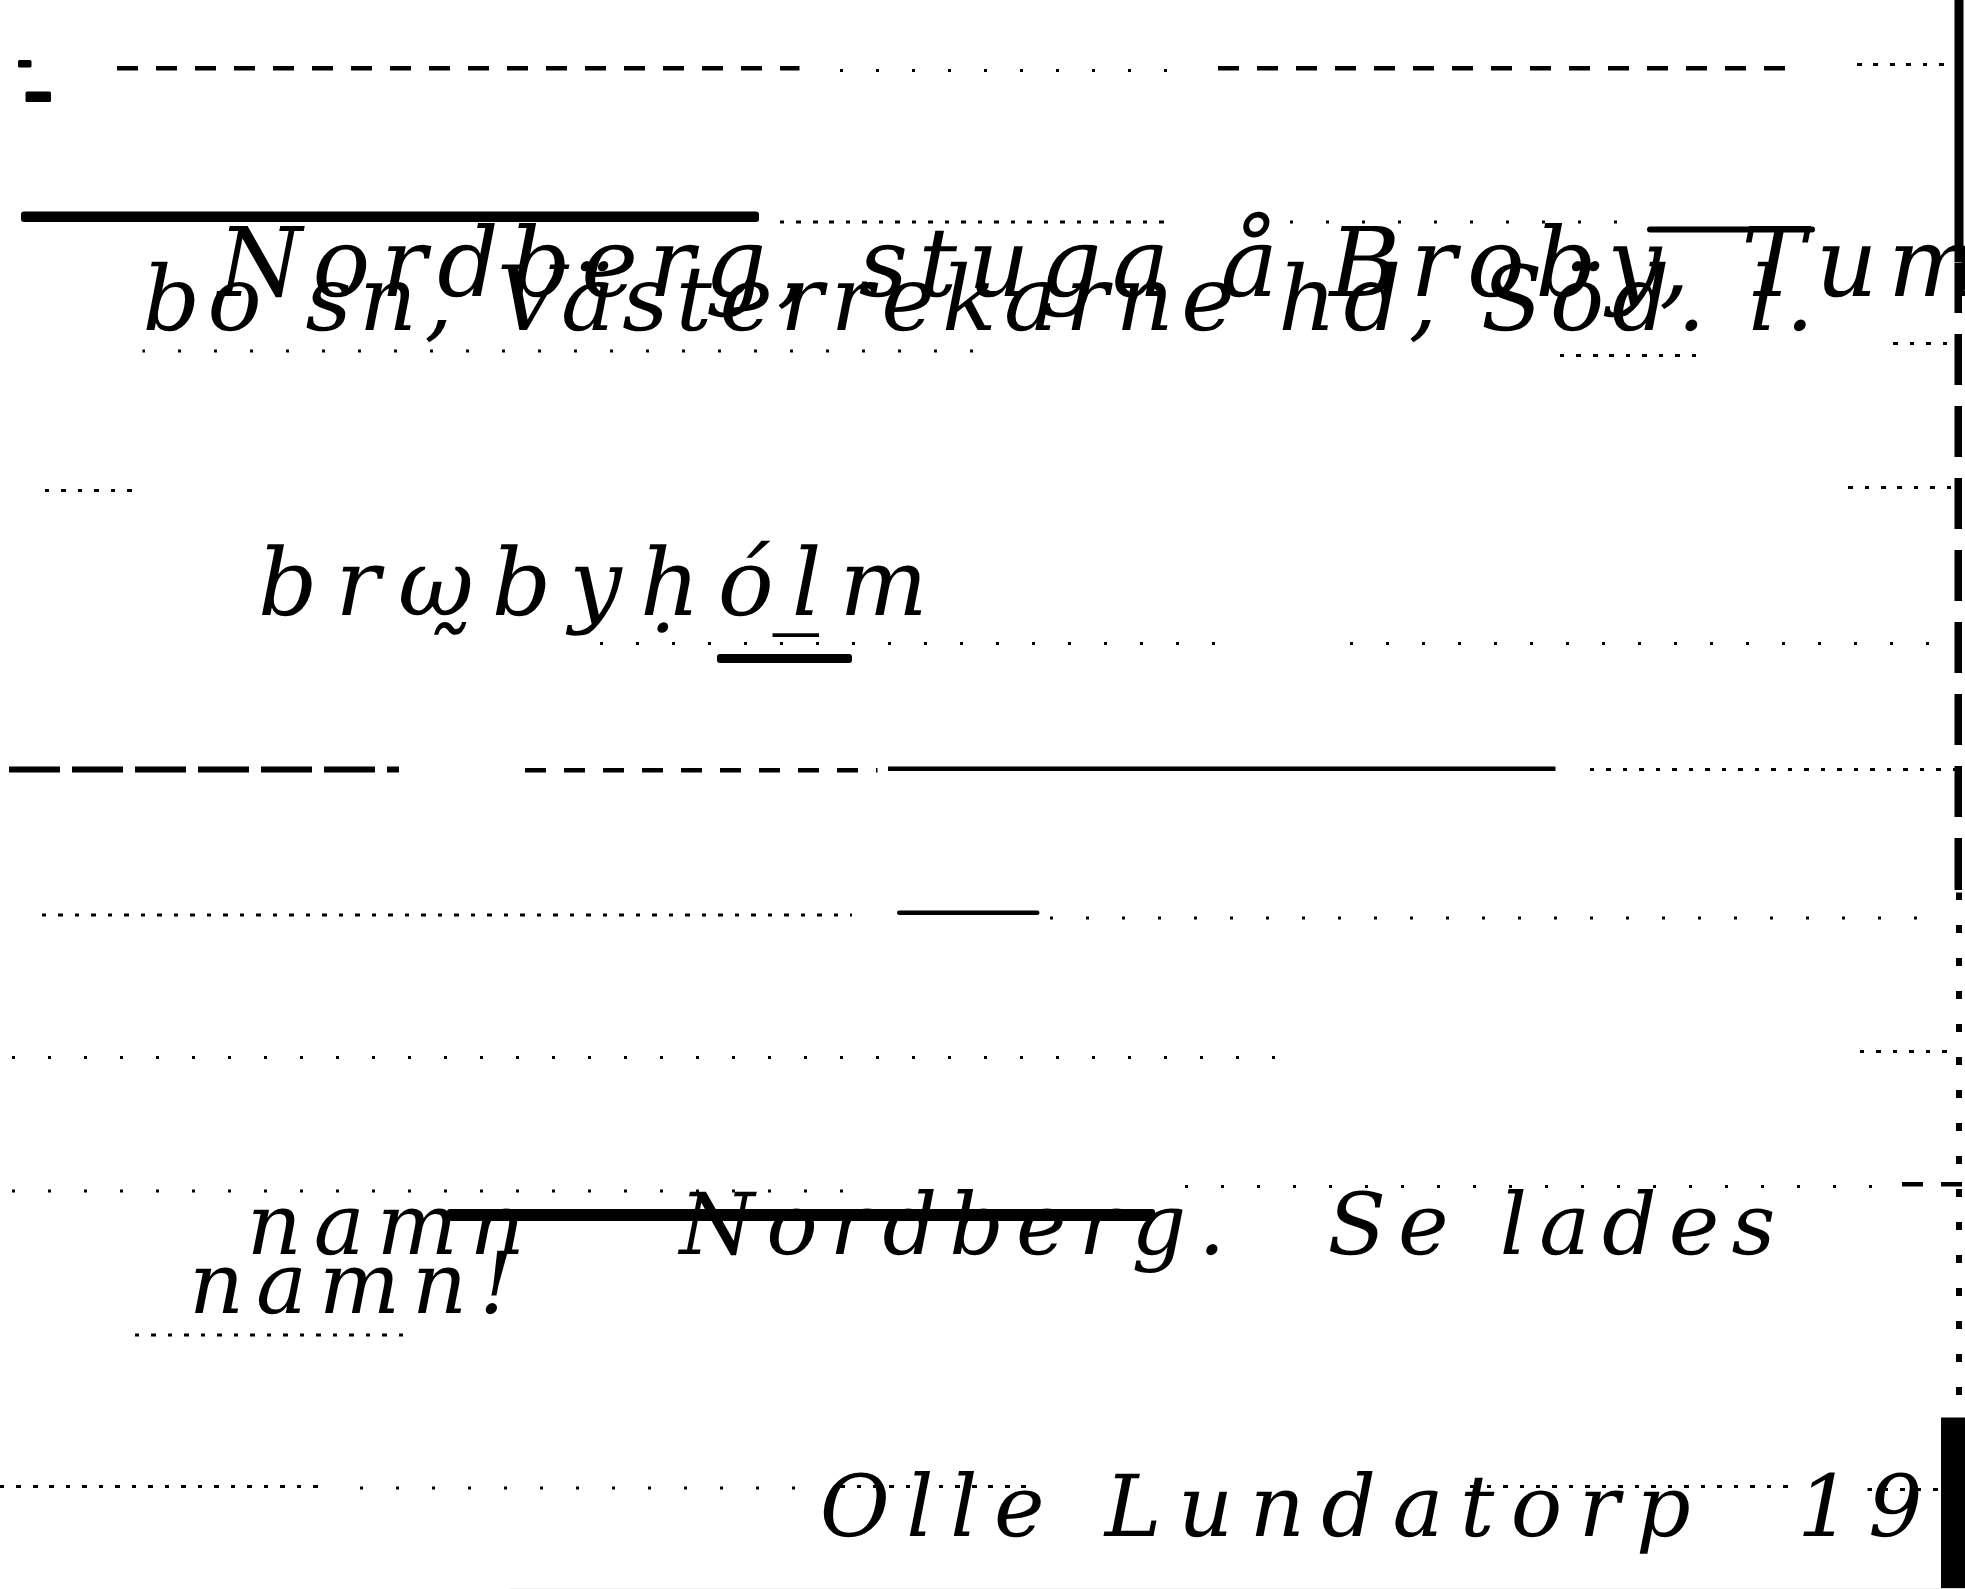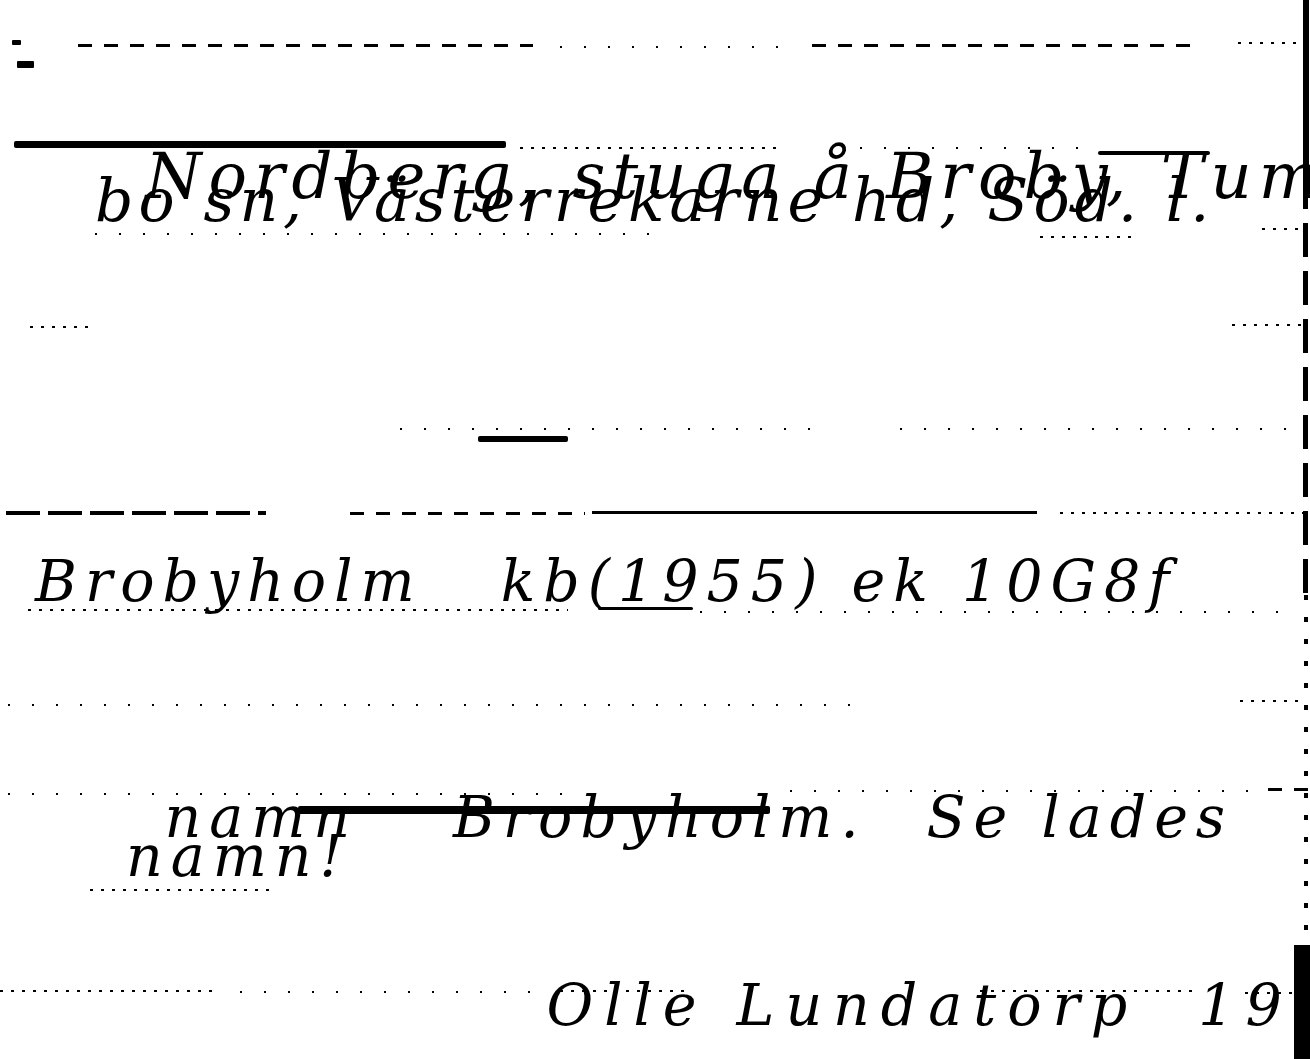--- a/index.html
+++ b/index.html
@@ -90,28 +90,28 @@
   <div class="speck" style="left:17px; top:61px; width:17px; height:7px;"></div>
 
   <div class="hw hw-title" style="left:36px; top:80px;">
     <span>Nordberg,</span><span> stuga å Broby, Tum-</span>
   </div>
   <div class="ink-ul" style="left:14px;  top:141px; width:492px; height:7px;"></div>
   <div class="ink-ul" style="left:1098px;top:151px; width:112px; height:4px;"></div>
 
   <div class="hw hw-title2" style="left:95px; top:170px;">bo sn, Västerrekarne hd, Söd. l.</div>
 
+  <div class="hw hw-phon" style="left:172px; top:358px;">brω̰byḥól̲m</div>
   <div class="ink-ul" style="left:478px; top:436px; width:90px; height:6px;"></div>
 
-  <div class="hw hw-body" style="left:35px; top:553px;">Brobyholm   kb(1955) ek 10G8f</div>
   <div class="ink-ul" style="left:598px; top:607px; width:95px; height:3px;"></div>
 
 
   <div class="hw hw-body" style="left:60px; top:732px;">
-    <span>namn</span><span class="gap-lg"></span><span>Brobyholm.</span><span class="gap-md"></span><span>Se lades</span>
+    <span>namn</span><span class="gap-lg"></span><span>Nordberg.</span><span class="gap-md"></span><span>Se lades</span>
   </div>
   <div class="ink-ul" style="left:298px; top:806px; width:472px; height:8px;"></div>
 
   <div class="hw hw-body" style="left:126px; top:828px;">namn!</div>
 
   <div class="hw hw-sign" style="left:430px; top:920px;">
     <span>Olle Lundatorp</span><span class="gap-md"></span><span>1963</span>
   </div>
 
 </div>

